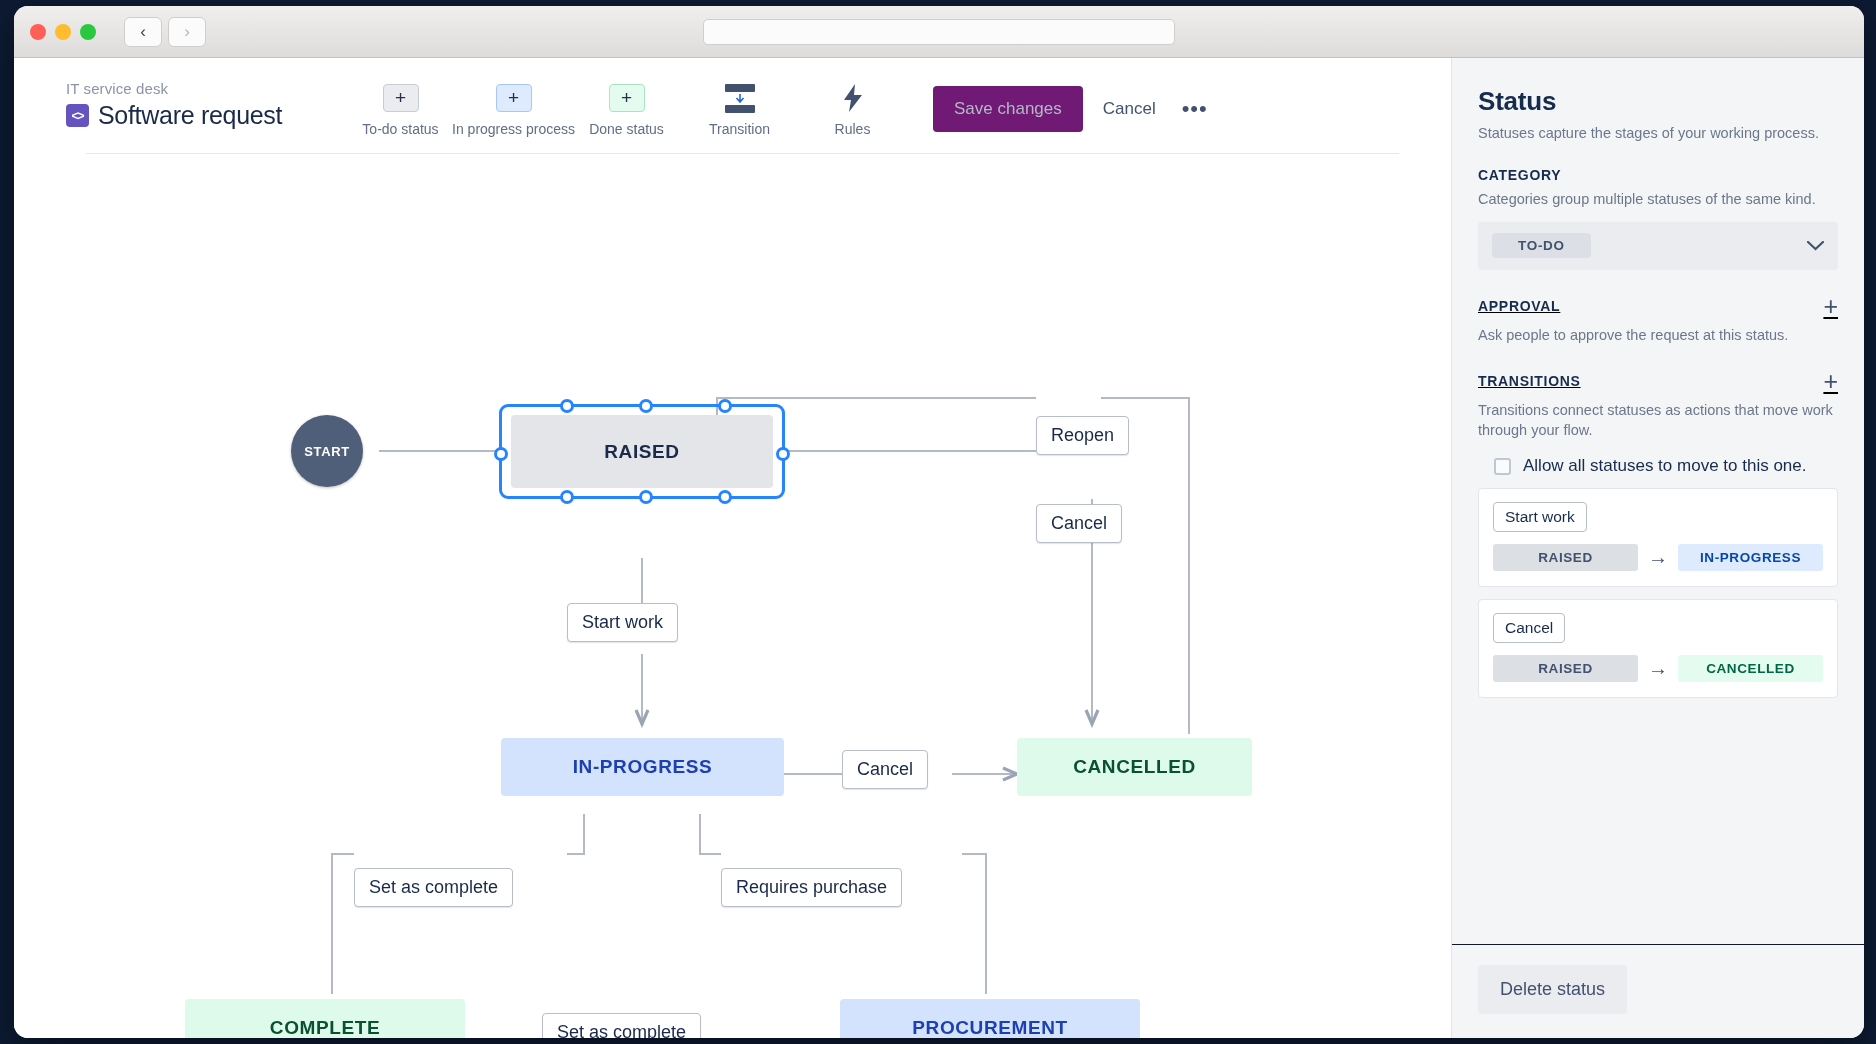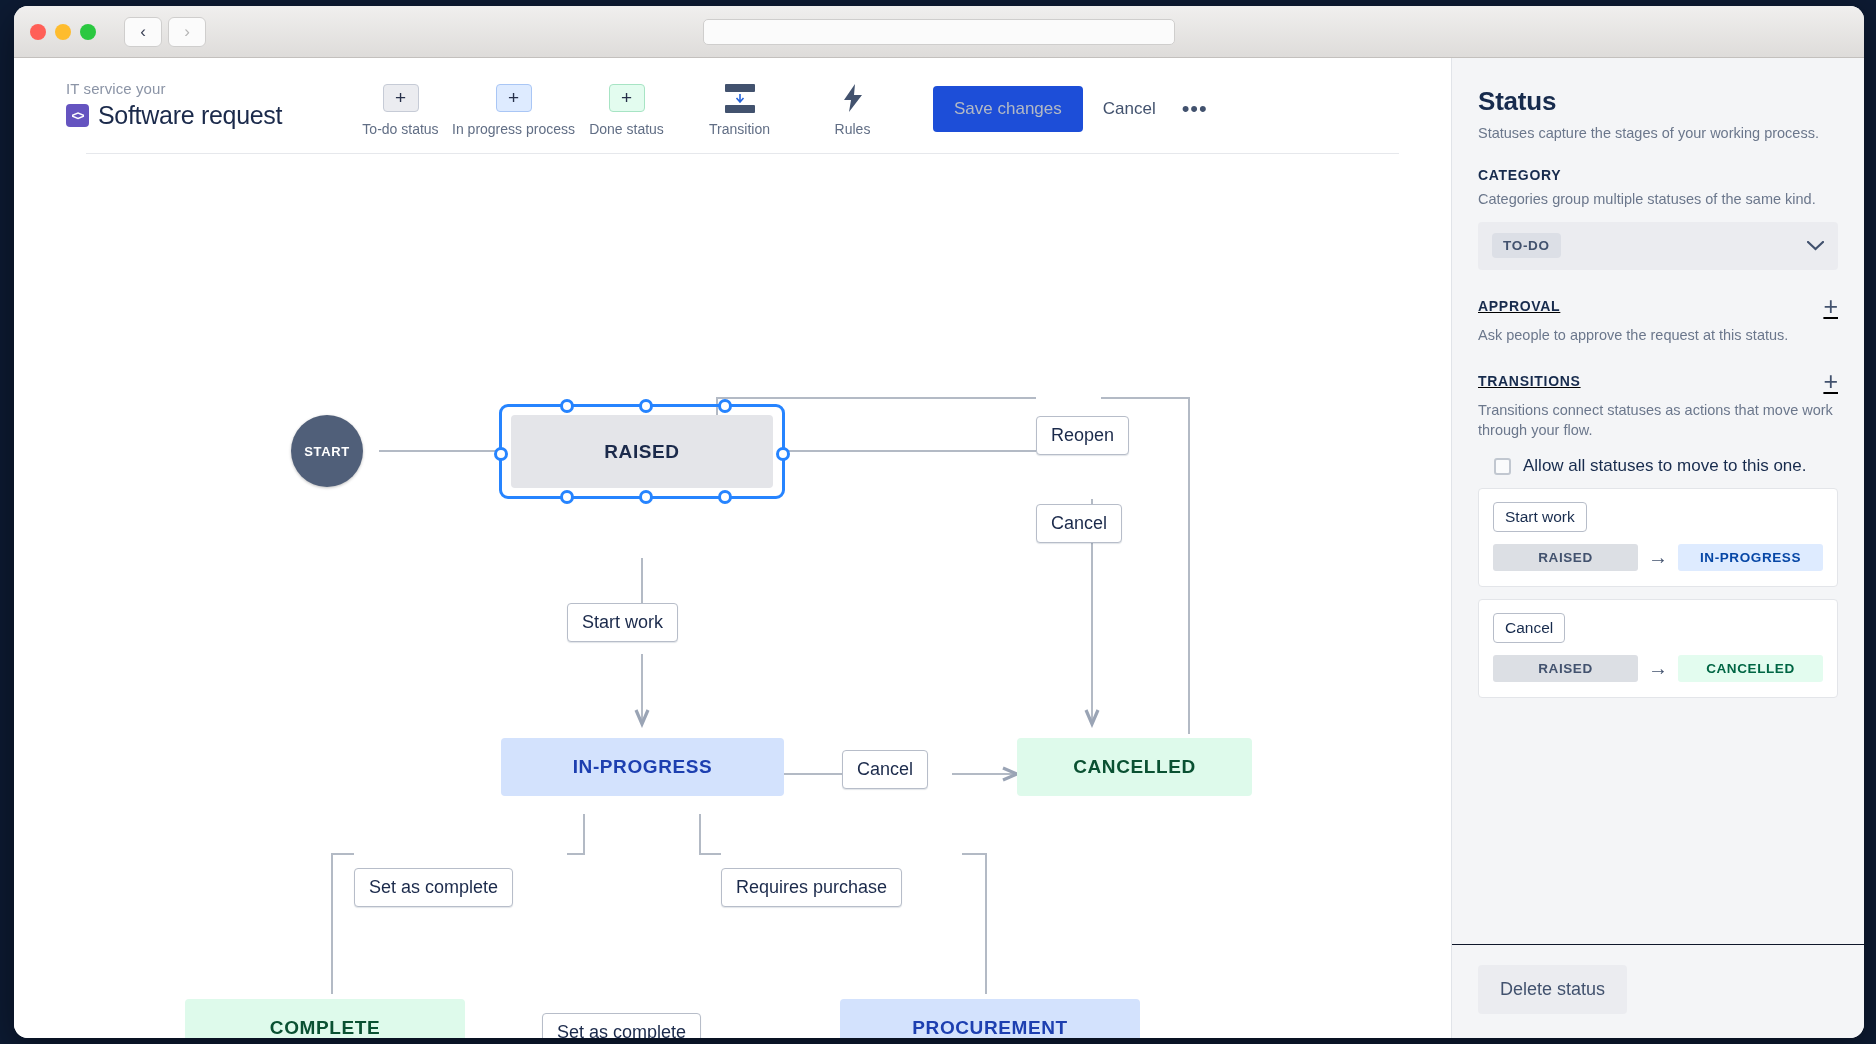--- a/index.html
+++ b/index.html
@@ -71,21 +71,21 @@
     font-size: 19px; font-weight: 500; color: #27304a;
   }
   .toolbtn.todo { background: #ebecf0; border: 1px solid #c6cbd6; }
   .toolbtn.prog { background: #deebff; border: 1px solid #a9c6f5; }
   .toolbtn.done { background: #e3fcef; border: 1px solid #a7e4c4; }
   .toollabel { font-size: 14px; color: #616e85; white-space: nowrap; }
   .icon-transition { display: flex; flex-direction: column; align-items: center; gap: 2px; }
   .icon-transition .bar { width: 30px; height: 8px; background: #42526e; border-radius: 1px; }
   .actions { display: flex; align-items: center; gap: 20px; margin-left: 24px; padding-top: 6px; }
   .savebtn {
-    background: #1d4ed8; color: #b3b9c4;
+    background: #701a75; color: #b3b9c4;
     font-size: 17px; border: none; border-radius: 4px;
     padding: 13px 21px; font-family: inherit;
   }
   .cancelbtn { font-size: 17px; color: #42526e; background: none; border: none; font-family: inherit; cursor: pointer; }
   .dots { font-size: 22px; color: #42526e; letter-spacing: 1px; cursor: pointer; padding: 0 6px; }
   .hrule { margin: 16px 52px 0 72px; border-top: 1px solid #e6e8ec; }
   
   .canvas { position: relative; width: 100%; height: 840px; }
   .canvas svg { position: absolute; left: 0; top: 0; }
   .node {
@@ -125,21 +125,21 @@
   .field {
     margin-top: 10px; background: #ebecf0; border-radius: 4px;
     height: 48px; display: flex; align-items: center; padding: 0 14px;
     font-size: 18px; color: #172b4d;
   }
   .select {
     margin-top: 12px; background: #ebecf0; border-radius: 4px; height: 48px;
     display: flex; align-items: center; justify-content: space-between; padding: 0 14px;
   }
   .catpill {
-    background: #dcdfe6; border-radius: 4px; padding: 5px 11px;
+    background: #dcdfe6; border-radius: 4px; padding: 5px 26px;
     font-size: 13.5px; font-weight: 700; color: #42526e; letter-spacing: .7px;
   }
   .chev { color: #42526e; font-size: 15px; }
   .checkrow { display: flex; align-items: center; gap: 12px; margin-top: 16px; padding-left: 16px; }
   .checkbox { width: 17px; height: 17px; border: 2px solid #c1c7d0; border-radius: 3px; background: #fafbfc; }
   .checklabel { font-size: 17px; color: #172b4d; }
   .tcard {
     background: #fff; border: 1px solid #e3e5e9; border-radius: 4px;
     padding: 13px 14px 15px 14px; margin-top: 12px;
   }
@@ -181,21 +181,21 @@
     </div>
     <div class="urlbar"></div>
   </div>
 
   <div class="body">
 
     <div class="left">
 
       <div class="header">
         <div class="titleblock">
-          <div class="crumb">IT service your</div>
+          <div class="crumb">IT service desk</div>
           <div class="titlerow">
             <div class="appicon">&lt;&gt;</div>
             <div class="pagetitle">Software request</div>
           </div>
         </div>
 
         <div class="tools">
           <div class="tool">
             <div class="toolbtn todo">+</div>
             <div class="toollabel">To-do status</div>

